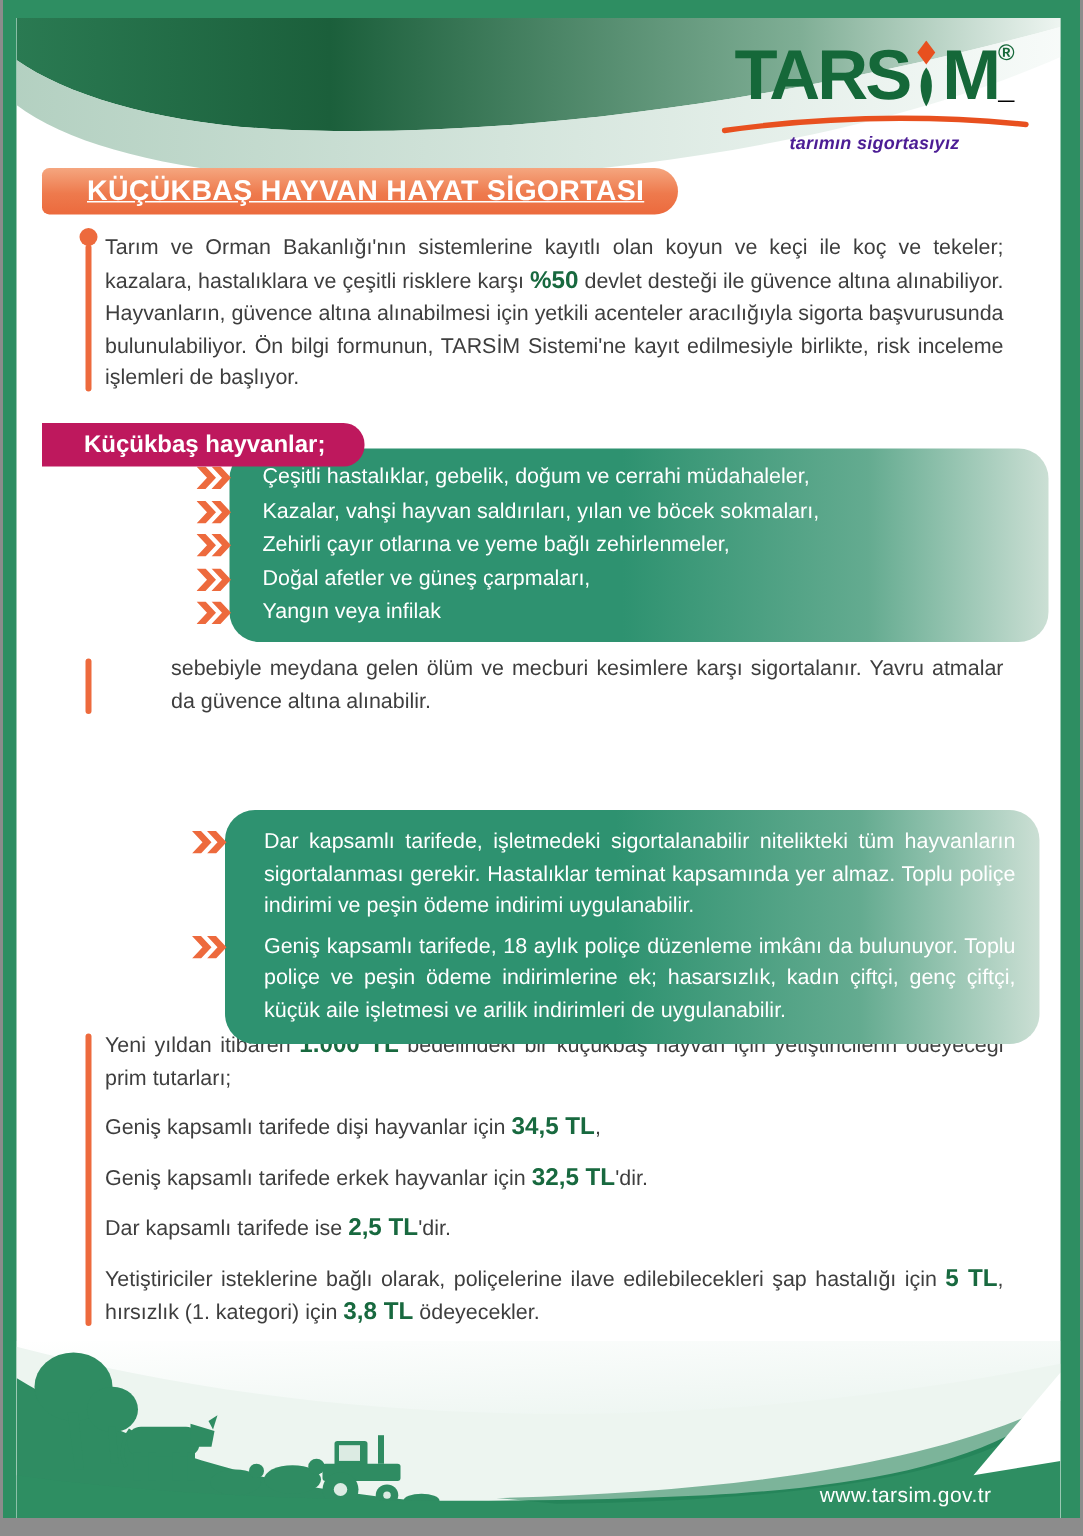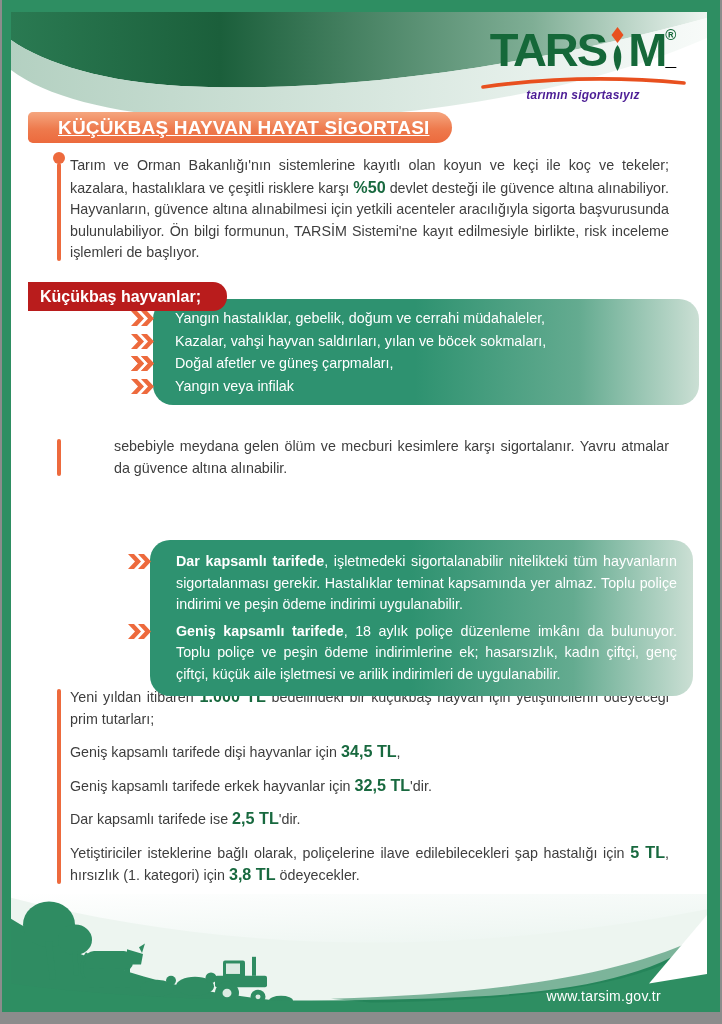--- a/index.html
+++ b/index.html
@@ -33,25 +33,25 @@
   .sec p:last-child { margin-bottom:0; }
   .sec-intro { top:143px; }
   .sec-intro::before { top:8px; }
   .sec-intro::after { content:""; position:absolute; left:-4px; top:-3px; width:12px; height:12px; border-radius:50%; background:#ed6a3d; }
   .sec-outro { top:424px; }
   .sec-outro p { margin-bottom:12px;margin-left:44px; }
   .sec-pricing { top:674px; }
   .sec-pricing p { margin-bottom:11px; }
 
   .seg-g { color:#18693f; font-weight:bold; font-size:1.13em; }
-  .seg-b { font-weight:bold; }
-
-  
-  .pill { position:absolute; left:17px; top:270px; height:29px; line-height:29px; padding:0 26px 0 12px;
-    background:#b91c1c; border-radius:0 14px 14px 0; color:#fff; font-weight:bold; font-size:16px; z-index:3; }
+  .seg-b { font-weight:normal; }
+
+  
+  .pill { position:absolute; left:17px; top:270px; height:29px; line-height:29px; padding:0 26px 0 28px;
+    background:#be185d; border-radius:0 14px 14px 0; color:#fff; font-weight:bold; font-size:16px; z-index:3; }
 
   
   .panel { position:absolute; border-radius:20px; z-index:2;
     background:linear-gradient(90deg,#2e9270 0%,#2e9270 48%,#64ab90 78%,#cbdfd4 100%); }
   .panel ul { list-style:none; }
   .panel li { position:relative; color:#fff; font-size:14.3px; }
   .panel-1 { left:142px; top:287px; right:8px; padding:8px 16px 8px 22px; }
   .panel-1 li { line-height:22.5px; }
   .panel-2 { left:139px; top:528px; right:14px; padding:11px 16px 11px 26px; }
   .panel-2 li { line-height:21.5px; text-align:justify; margin-bottom:5px; }
@@ -115,33 +115,33 @@
 
     <div class="pill">Küçükbaş hayvanlar;</div>
 
     <div class="panel panel-1">
       <ul>
         <li><span class="arrow">
               <svg viewBox="0 0 24 15">
                 <path d="M0 0h6l7 7.5L6 15H0l7-7.5z"></path>
                 <path d="M10 0h6l7 7.5L16 15h-6l7-7.5z"></path>
               </svg>
-            </span><span>Yangın hastalıklar, gebelik, doğum ve cerrahi müdahaleler,</span></li>
+            </span><span>Çeşitli hastalıklar, gebelik, doğum ve cerrahi müdahaleler,</span></li>
         <li><span class="arrow">
               <svg viewBox="0 0 24 15">
                 <path d="M0 0h6l7 7.5L6 15H0l7-7.5z"></path>
                 <path d="M10 0h6l7 7.5L16 15h-6l7-7.5z"></path>
               </svg>
             </span><span>Kazalar, vahşi hayvan saldırıları, yılan ve böcek sokmaları,</span></li>
         <li><span class="arrow">
               <svg viewBox="0 0 24 15">
                 <path d="M0 0h6l7 7.5L6 15H0l7-7.5z"></path>
                 <path d="M10 0h6l7 7.5L16 15h-6l7-7.5z"></path>
               </svg>
-            </span></li>
+            </span><span>Zehirli çayır otlarına ve yeme bağlı zehirlenmeler,</span></li>
         <li><span class="arrow">
               <svg viewBox="0 0 24 15">
                 <path d="M0 0h6l7 7.5L6 15H0l7-7.5z"></path>
                 <path d="M10 0h6l7 7.5L16 15h-6l7-7.5z"></path>
               </svg>
             </span><span>Doğal afetler ve güneş çarpmaları,</span></li>
         <li><span class="arrow">
               <svg viewBox="0 0 24 15">
                 <path d="M0 0h6l7 7.5L6 15H0l7-7.5z"></path>
                 <path d="M10 0h6l7 7.5L16 15h-6l7-7.5z"></path>

